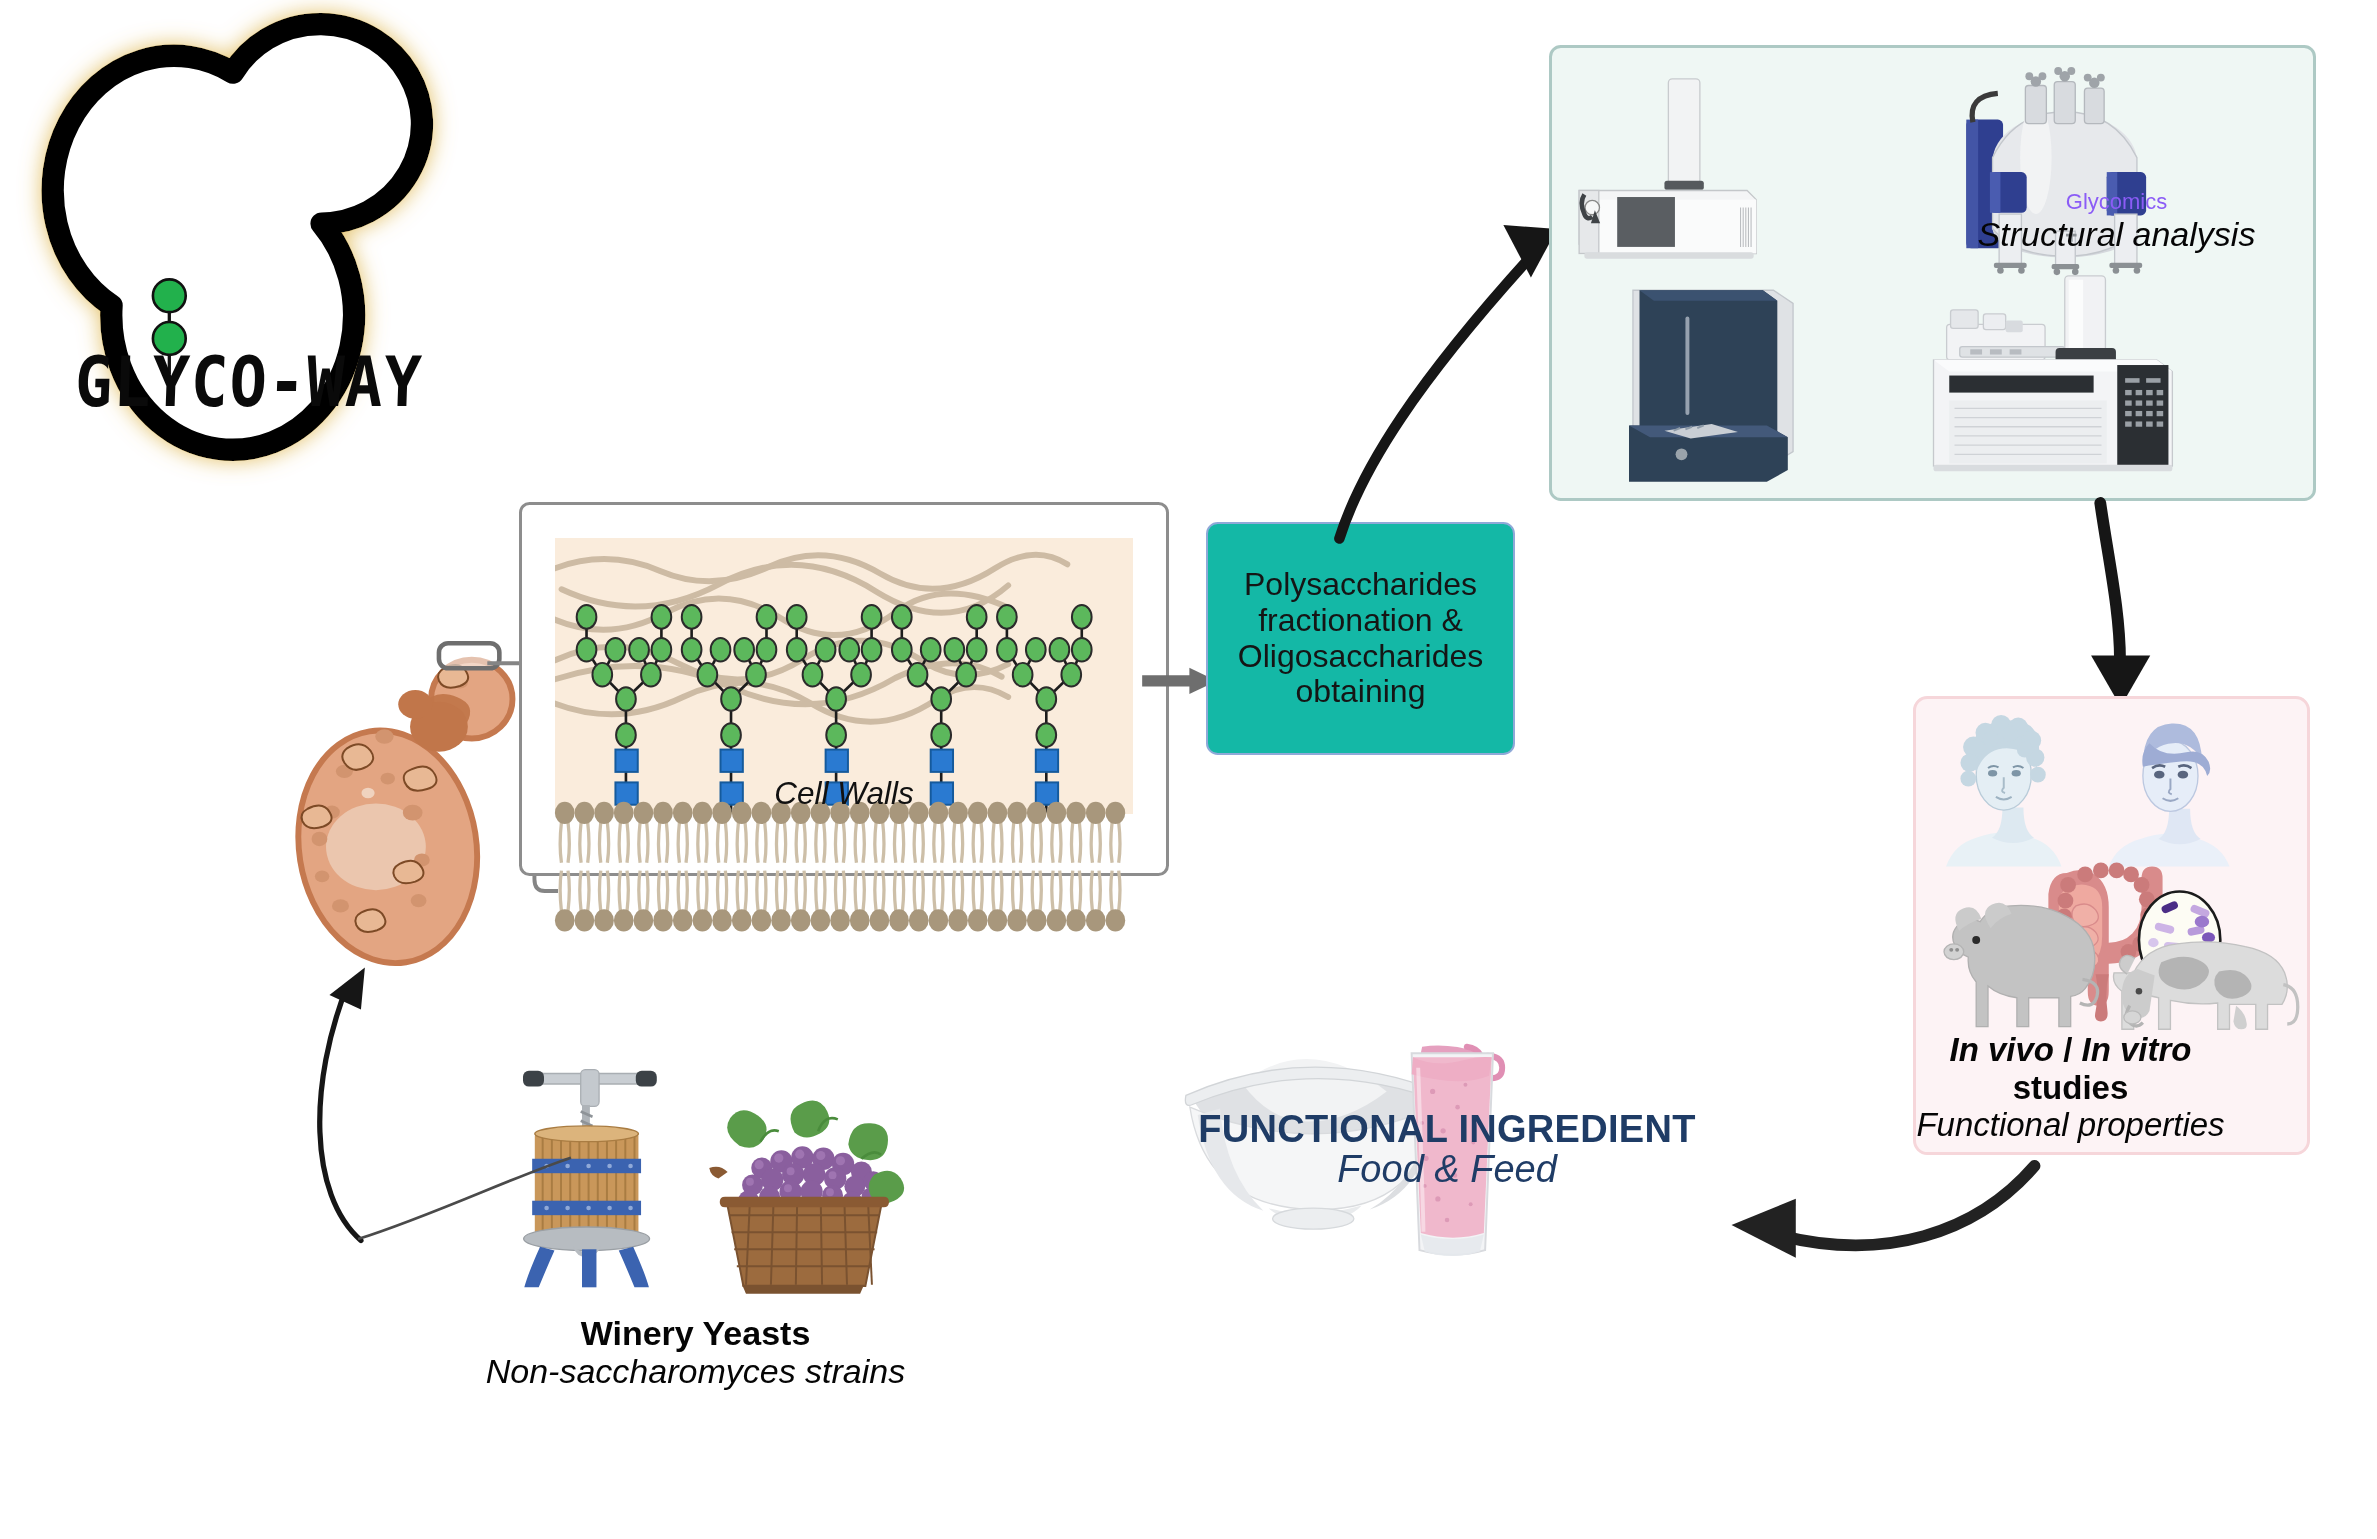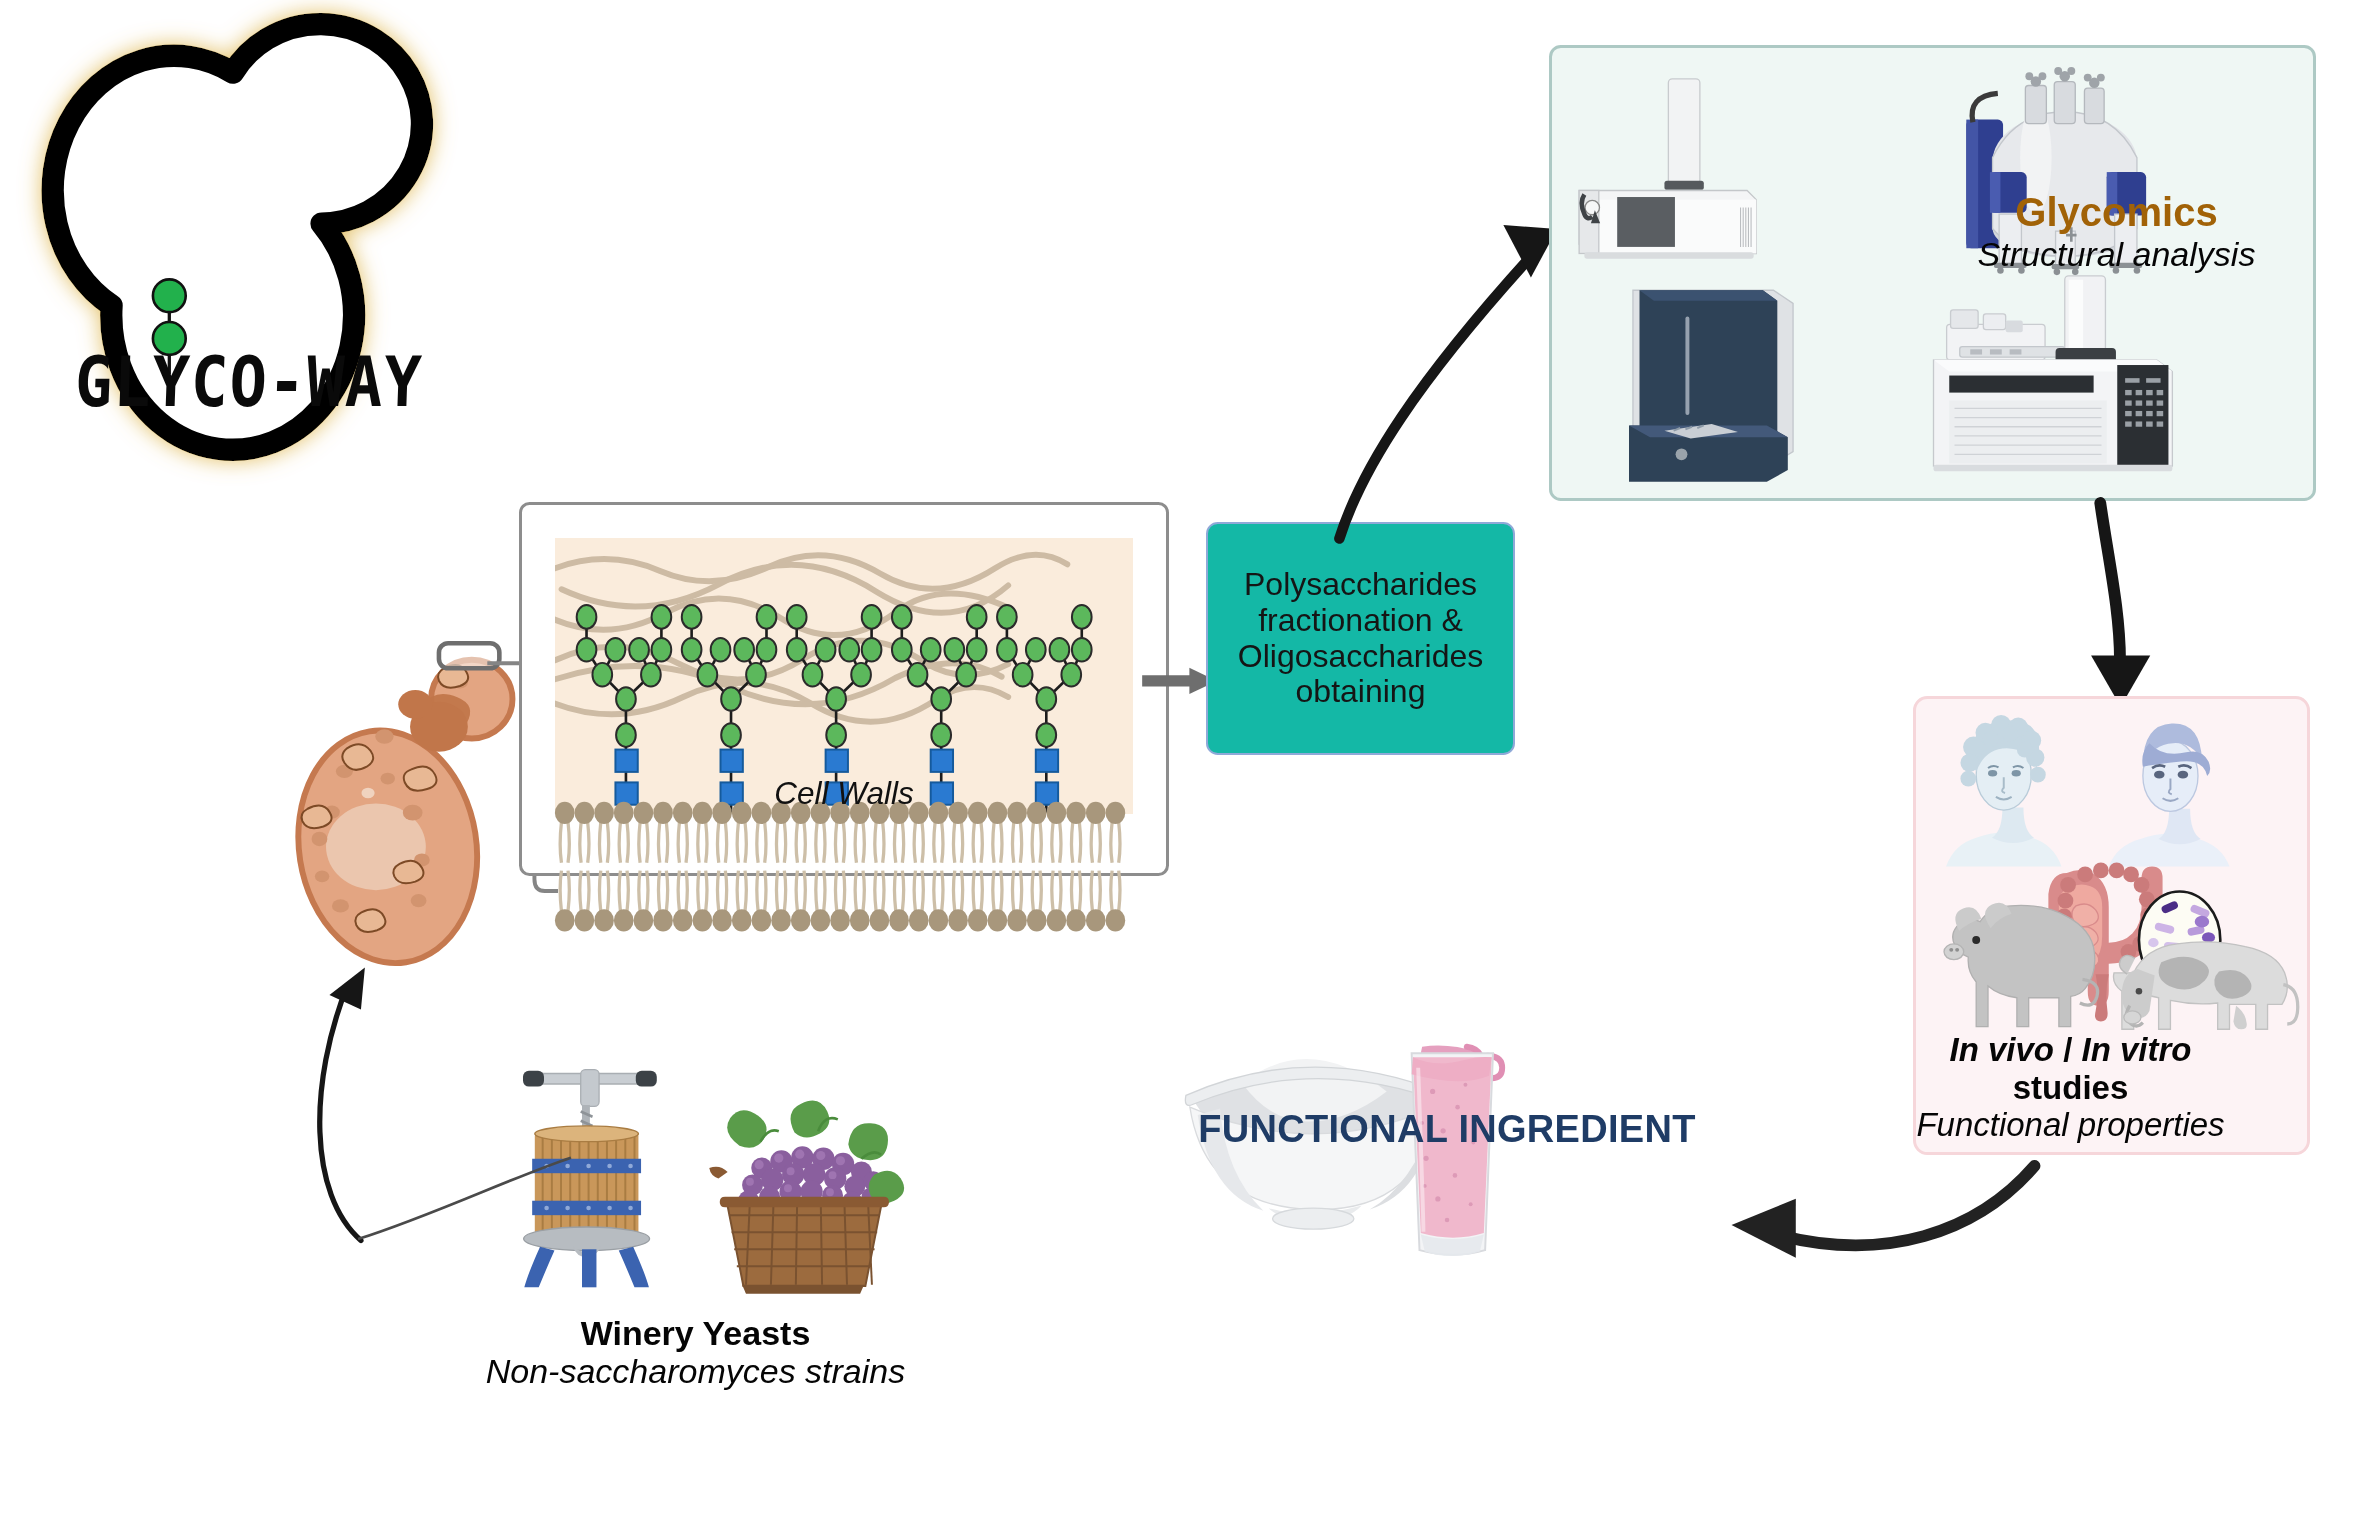--- a/index.html
+++ b/index.html
@@ -26,21 +26,21 @@
   
   #blue-box{left:1206px;top:522px;width:309px;height:233px;background:#14b8a6;
      border:2.6px solid #8fa9d8;border-radius:11.8px;box-sizing:border-box;
      display:flex;align-items:center;justify-content:center;}
   #blue-box .txt{font-size:32px;line-height:1.12;text-align:center;color:#151515;padding:0 9.2px;}
 
   
   #glyco-panel{left:1549px;top:45px;width:767px;height:456px;background:#eff7f4;
      border:3.3px solid #adc9c4;border-radius:11.8px;box-sizing:border-box;}
   #glyco-caption{left:1946px;top:190px;width:341px;text-align:center;line-height:1.12;}
-  #glyco-caption .t1{font-size:40px;font-weight:bold;display:block;color:#a16207;}
+  #glyco-caption .t1{font-size:22px;font-weight:normal;display:block;color:#8b5cf6;}
   #glyco-caption .t2{font-size:34px;font-style:italic;display:block;color:#050505;}
 
   
   #vivo-panel{left:1913px;top:696px;width:397px;height:459px;background:#fdf3f5;
      border:3.3px solid #f6d6da;border-radius:14.4px;box-sizing:border-box;}
   #vivo-caption{left:1913px;top:1031px;width:315px;text-align:center;line-height:1.14;}
   #vivo-caption .t1{font-size:33px;font-weight:bold;display:block;color:#050505;}
   #vivo-caption .t1 i{font-style:italic;}
   #vivo-caption .t2{font-size:33px;font-style:italic;display:block;color:#050505;}
 
@@ -764,20 +764,21 @@
         <circle cx="404" cy="268" r="3.5"></circle>
         <circle cx="370" cy="216" r="3"></circle>
     </g>
     <path d="M360 36 q8 230 8 250" stroke="#ffffff" stroke-width="6" opacity=".45" fill="none"></path>
     <path d="M364 290 q48 14 96 0 l-6 26 q-44 14 -84 0 Z" fill="#e6e9ed" opacity=".9"></path>
   </g>
 </svg>
 
 <div class="abs nosel" id="fi-caption">
   <span class="t1">FUNCTIONAL INGREDIENT</span>
+  <span class="t2">Food &amp; Feed</span>
 </div>
 
 <svg class="abs nosel" style="left:499px;top:1063px;width:473px;height:223px;" viewBox="0 0 720 340">
 
   <g>
     <rect x="50" y="16" width="176" height="16" rx="7" fill="#c9ced3" stroke="#a9aeb3" stroke-width="2"></rect>
     <rect x="36" y="12" width="32" height="24" rx="9" fill="#3c4247"></rect>
     <rect x="208" y="12" width="32" height="24" rx="9" fill="#3c4247"></rect>
     <rect x="124" y="10" width="28" height="56" rx="7" fill="#c4c9ce" stroke="#a9aeb3" stroke-width="2"></rect>
     <path d="M132 64 v108" stroke="#aeb3b8" stroke-width="12"></path>

